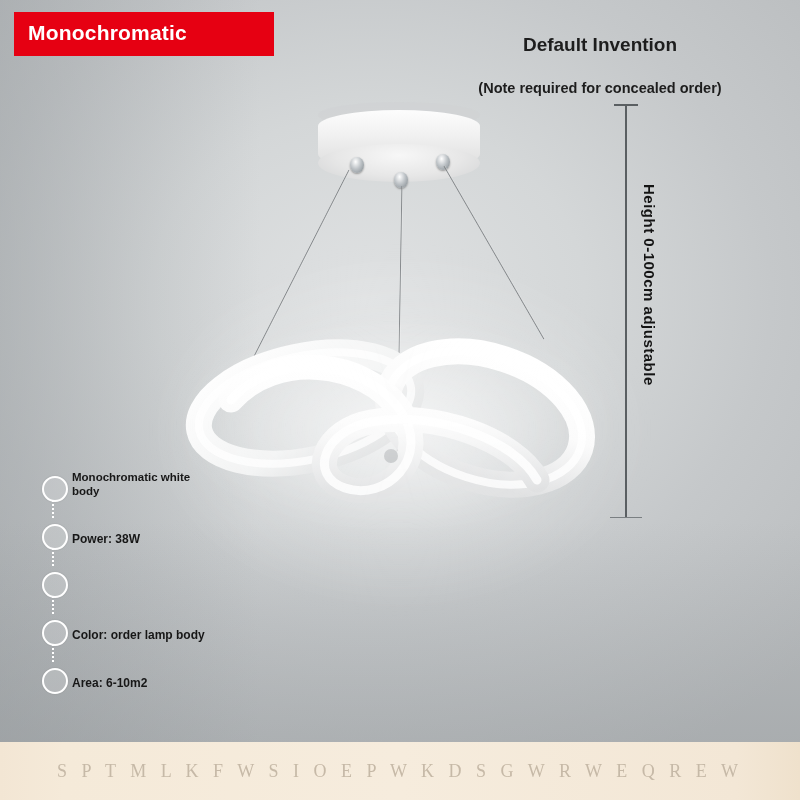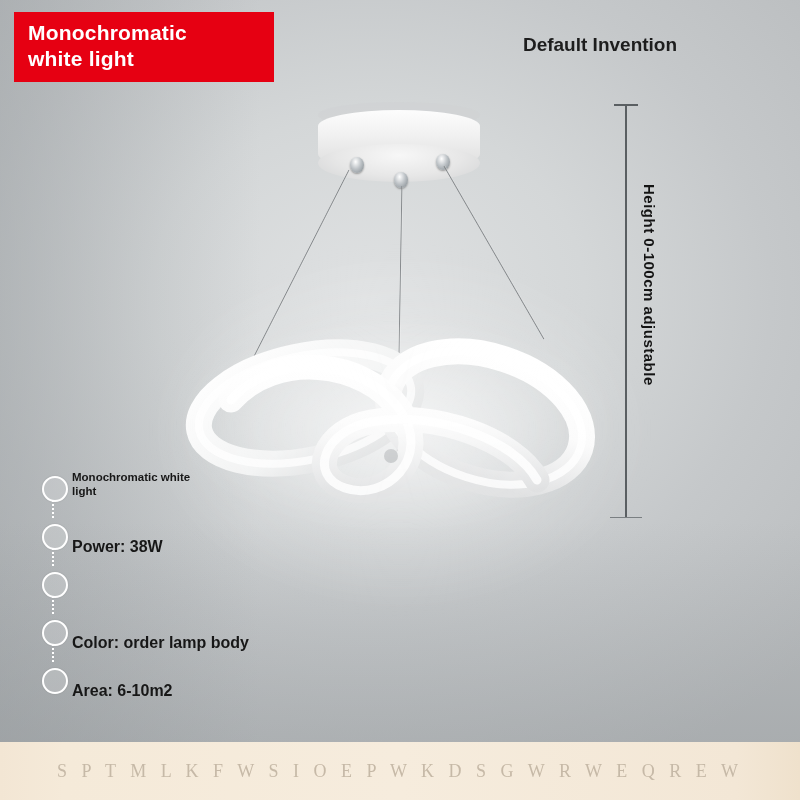--- a/index.html
+++ b/index.html
@@ -223,23 +223,23 @@
     box-shadow: 0 0 2px rgba(0,0,0,0.12);
   }
   .spec-connector {
     position: absolute;
     left: 10px; top: 30px;
     width: 0; height: 18px;
     border-left: 2px dotted #ffffff;
   }
   .spec-text {
     position: absolute;
-    left: 30px; top: 20px;
-    font-weight: bold;
-    font-size: 16px;
+    left: 30px; top: 14px;
+    font-weight: bold;
+    font-size: 12px;
     color: #171717;
     white-space: nowrap;
   }
   .spec-text.small {
     font-size: 11.5px;
     line-height: 14px;
     top: 0px;
     white-space: normal;
     width: 120px;
   }
@@ -291,35 +291,35 @@
       <path d="M 46 70 C 90 20 180 30 215 80 C 248 128 200 172 160 158 C 122 145 140 100 186 92 C 250 80 330 110 352 150" fill="none" stroke="url(#tubeGrad)" stroke-width="25" stroke-linecap="round"></path>
       <path d="M 46 70 C 90 20 180 30 215 80 C 248 128 200 172 160 158 C 122 145 140 100 186 92 C 250 80 330 110 352 150" fill="none" stroke="rgba(255,255,255,0.85)" stroke-width="9" stroke-linecap="round"></path>
 
       <circle cx="206" cy="126" r="7" fill="#b9bcbe"></circle>
     </svg>
   </div>
   <div class="lamp-glow"></div>
 
   <div class="badge">
     <div class="badge-line">Monochromatic</div>
-    <div class="badge-line">white light</div>
   </div>
 
   <div class="hdr-title">Default Invention</div>
+  <div class="hdr-sub">(Note required for concealed order)</div>
 
   <div class="measure-cap-top"></div>
   <div class="measure-line"></div>
   <div class="measure-cap-bottom"></div>
   <div class="measure-label">Height 0-100cm adjustable</div>
 
   <div class="spec-list">
     <div class="spec-item">
       <span class="spec-dot"></span>
       <span class="spec-connector"></span>
-      <span class="spec-text small">Monochromatic white light</span>
+      <span class="spec-text small">Monochromatic white body</span>
     </div>
     <div class="spec-item">
       <span class="spec-dot"></span>
       <span class="spec-connector"></span>
       <span class="spec-text">Power: 38W</span>
     </div>
     <div class="spec-item">
       <span class="spec-dot"></span>
       <span class="spec-connector"></span>
     </div>

